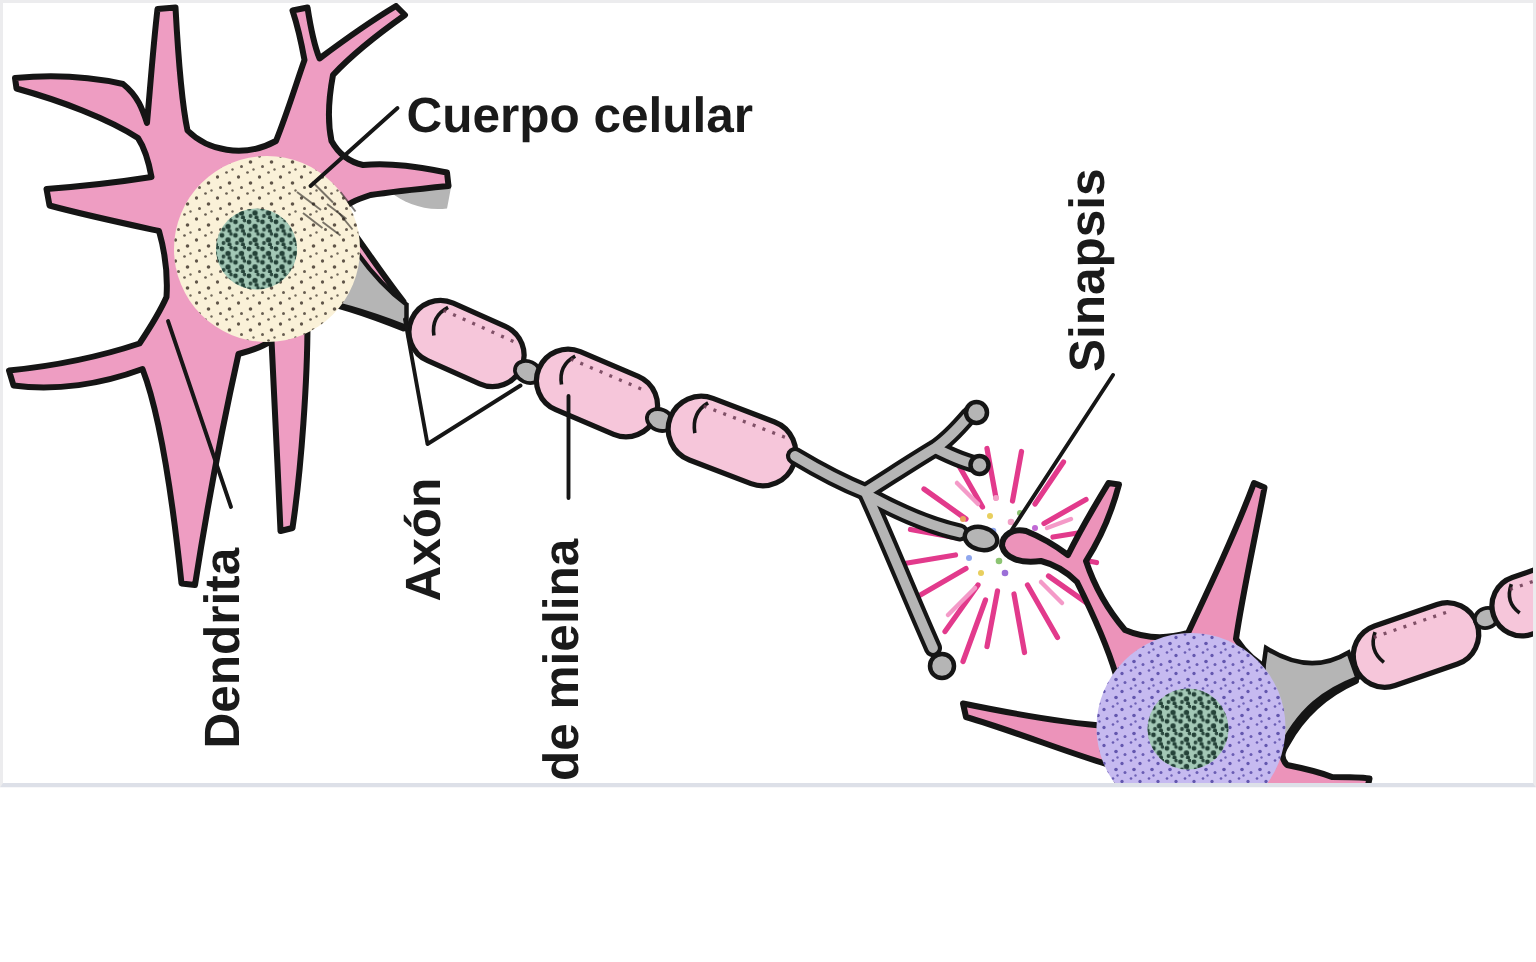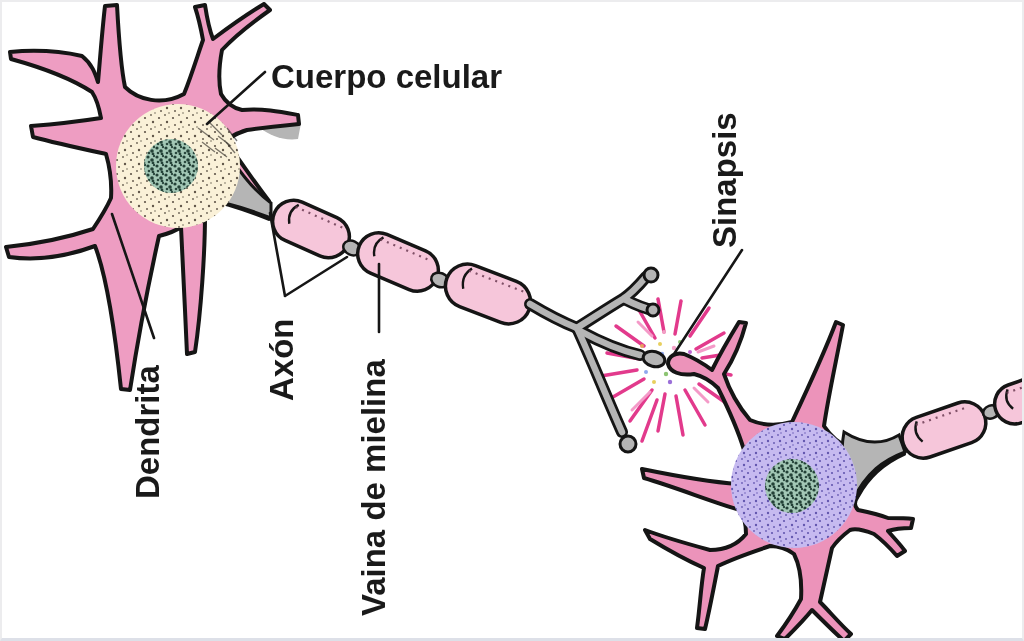--- a/index.html
+++ b/index.html
@@ -1,18 +1,18 @@
 <!DOCTYPE html>
 <html><head>
 <meta charset="utf-8">
 <style>
   html,body{margin:0;padding:0;background:#ffffff;}
   .canvas{
     position:relative;
-    width:1024px;height:641px;
+    width:1024px;height:525px;
     box-sizing:border-box;
     background:#ffffff;
     border-top:2px solid #ececee;
     border-left:2px solid #ececee;
     border-right:2px solid #ececee;
     border-bottom:3px solid #dde0e8;
     overflow:hidden;
   }
   svg{display:block;}
   text{

